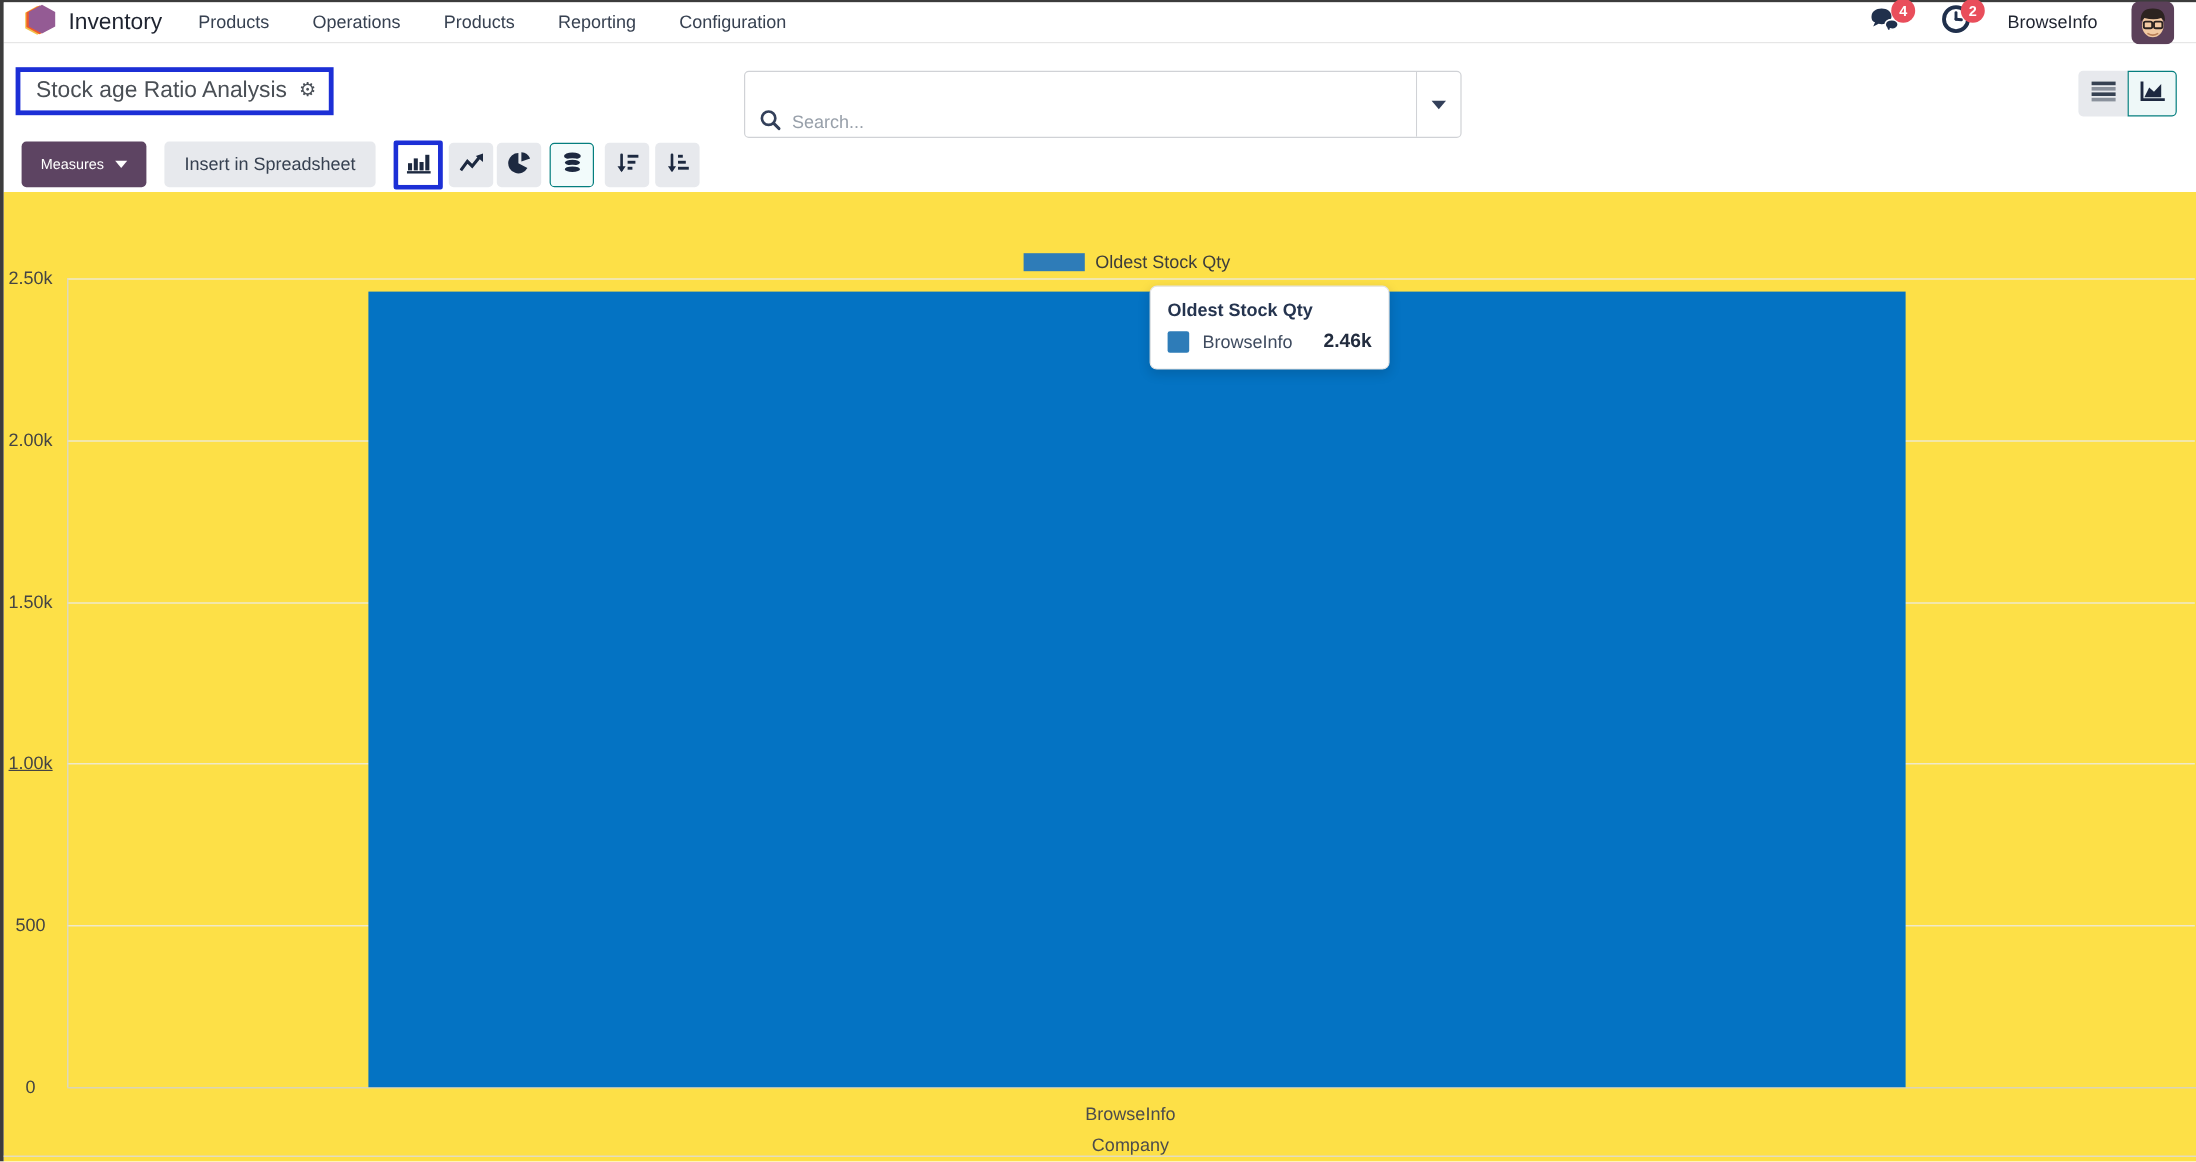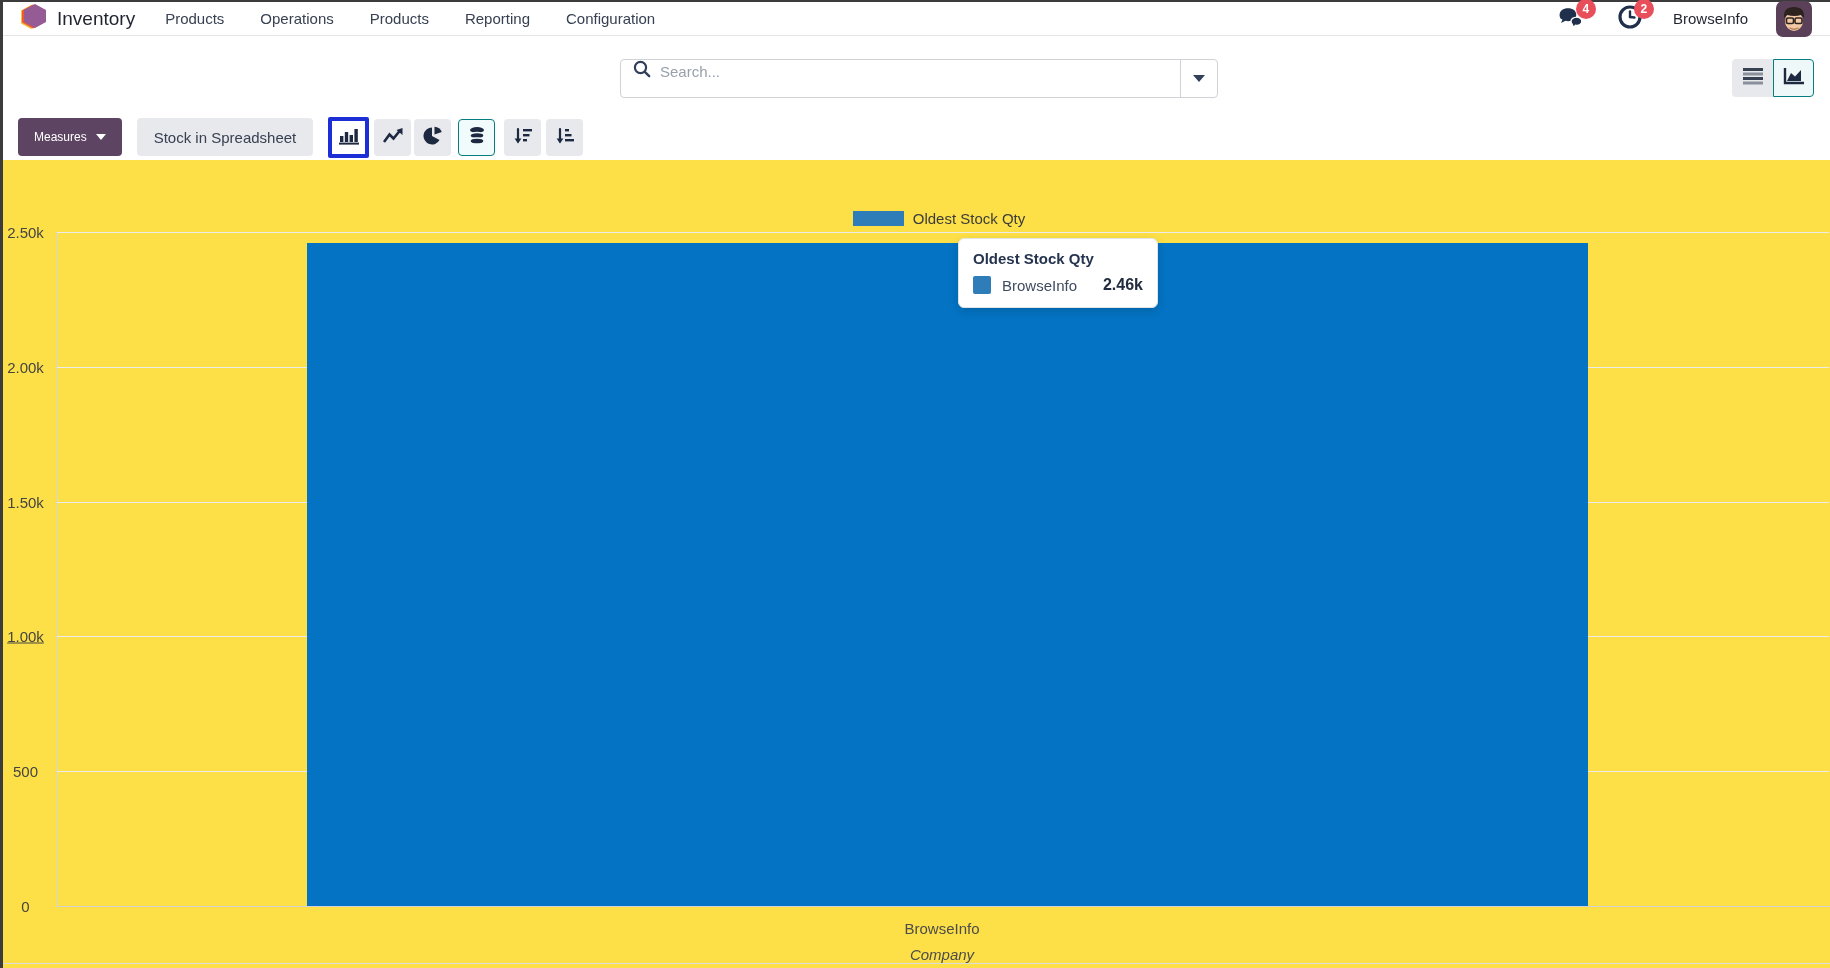--- a/index.html
+++ b/index.html
@@ -28,23 +28,23 @@
   .user-name { font-size:15px; color:#1f2430; cursor:pointer; }
   .avatar { width:36px; height:36px; border-radius:7px; overflow:hidden; cursor:pointer; }
 
   
   .control-panel { position:absolute; top:53px; left:3px; right:0; height:60px; background:#fff; }
   .title-box { position:absolute; left:10px; top:3px; border:4px solid #1c2fd6; background:#fff;
                display:flex; align-items:center; gap:10px; padding:5px 11px 5px 13px; }
   .page-title { font-size:19px; color:#4a4f55; white-space:nowrap; }
   .gear { font-size:16px; color:#4a5058; cursor:pointer; line-height:1; }
 
-  .searchbar { position:absolute; left:617px; top:6px; width:598px; height:39px;
+  .searchbar { position:absolute; left:617px; top:6px; width:598px; height:56px;
                border:1px solid #d0d2d6; border-radius:4px; background:#fff;
-               display:flex; align-items:flex-start; }
+               display:flex; align-items:flex-end; }
   .search-main { flex:1; display:flex; align-items:center; gap:9px; padding:0 12px; }
   .searchbar input { border:none; outline:none; flex:1; font-size:15px;
                      font-family:"Liberation Sans", sans-serif; color:#374151; background:transparent; }
   .searchbar input::placeholder { color:#98a0aa; }
   .search-caret-zone { width:37px; height:100%; border-left:1px solid #d0d2d6; display:flex;
                        align-items:center; justify-content:center; cursor:pointer; border-radius:0 4px 4px 0; }
   .caret-down { width:0; height:0; border-left:6px solid transparent; border-right:6px solid transparent;
                 border-top:7px solid #33405a; }
 
   .view-switcher { position:absolute; right:16px; top:6px; display:flex; }
@@ -148,20 +148,24 @@
           <path d="M8 17 Q7 6 18 6 Q29 6 28 17 L25 14 Q19 16 11 14 Z" fill="#2c2320"></path>
           <rect x="10.5" y="17" width="7" height="5.5" rx="1.5" fill="none" stroke="#2c2320" stroke-width="1.6"></rect>
           <rect x="19" y="17" width="7" height="5.5" rx="1.5" fill="none" stroke="#2c2320" stroke-width="1.6"></rect>
           <path d="M14 27 Q18 29.5 22 27" fill="none" stroke="#b97f58" stroke-width="1.4" stroke-linecap="round"></path>
         </svg>
       </div>
     </div>
   </header>
 
   <div class="control-panel">
+    <div class="title-box">
+      <span class="page-title">Stock age Ratio Analysis</span>
+      <span class="gear">⚙</span>
+    </div>
 
     <div class="searchbar">
       <div class="search-main">
         <span>
           <svg width="18" height="18" viewBox="0 0 18 18">
             <circle cx="7.5" cy="7.5" r="5.6" fill="none" stroke="#33405a" stroke-width="2.2"></circle>
             <line x1="11.8" y1="11.8" x2="16.2" y2="16.2" stroke="#33405a" stroke-width="2.4" stroke-linecap="round"></line>
           </svg>
         </span>
         <input type="text" placeholder="Search..." style="">
@@ -191,21 +195,21 @@
         </span>
       </div>
     </div>
   </div>
 
   <div class="toolbar">
     <button class="btn-measures">
       <span>Measures</span>
       <span class="caret-sm"></span>
     </button>
-    <button class="btn-flat">Stock in Spreadsheet</button>
+    <button class="btn-flat">Insert in Spreadsheet</button>
 
     <div class="icon-group">
       <div class="annotated-wrap">
         <button class="icon-btn">
           <span>
             <svg width="20" height="18" viewBox="0 0 20 18">
               <rect x="1" y="9" width="3.4" height="6" fill="#1d2940"></rect>
               <rect x="5.8" y="5" width="3.4" height="10" fill="#1d2940"></rect>
               <rect x="10.6" y="8" width="3.4" height="7" fill="#1d2940"></rect>
               <rect x="15.4" y="2" width="3.4" height="13" fill="#1d2940"></rect>
@@ -285,21 +289,21 @@
         <div class="gridline" style="left: 53px; width: 1773px; top: 206.8px;"></div>
         <div class="y-tick" style="left: 0px; top: 206.8px;">2.00k</div>
         <div class="gridline" style="left: 53px; width: 1773px; top: 72px;"></div>
         <div class="y-tick" style="left: 0px; top: 72px;">2.50k</div>
         <div class="y-axis-line" style="left: 53px; top: 72px; height: 674px;"></div>
       </div>
 
     <div class="chart-bar" style="left: 304px; width: 1281px; top: 82.784px; height: 663.216px; background: rgb(4, 115, 195);"></div>
 
     <div class="x-label" style="top:760px;">BrowseInfo</div>
-    <div class="x-label" style="top:786px;font-style:italic;">Company</div>
+    <div class="x-label" style="top:786px;">Company</div>
 
     <div class="tooltip" style="top:78px;">
       <div class="tooltip-title">Oldest Stock Qty</div>
       <div class="tooltip-row">
         <span class="tooltip-swatch" style="background: rgb(46, 124, 184);"></span>
         <span class="tooltip-label">BrowseInfo</span>
         <span class="tooltip-value">2.46k</span>
       </div>
     </div>
   </div>

